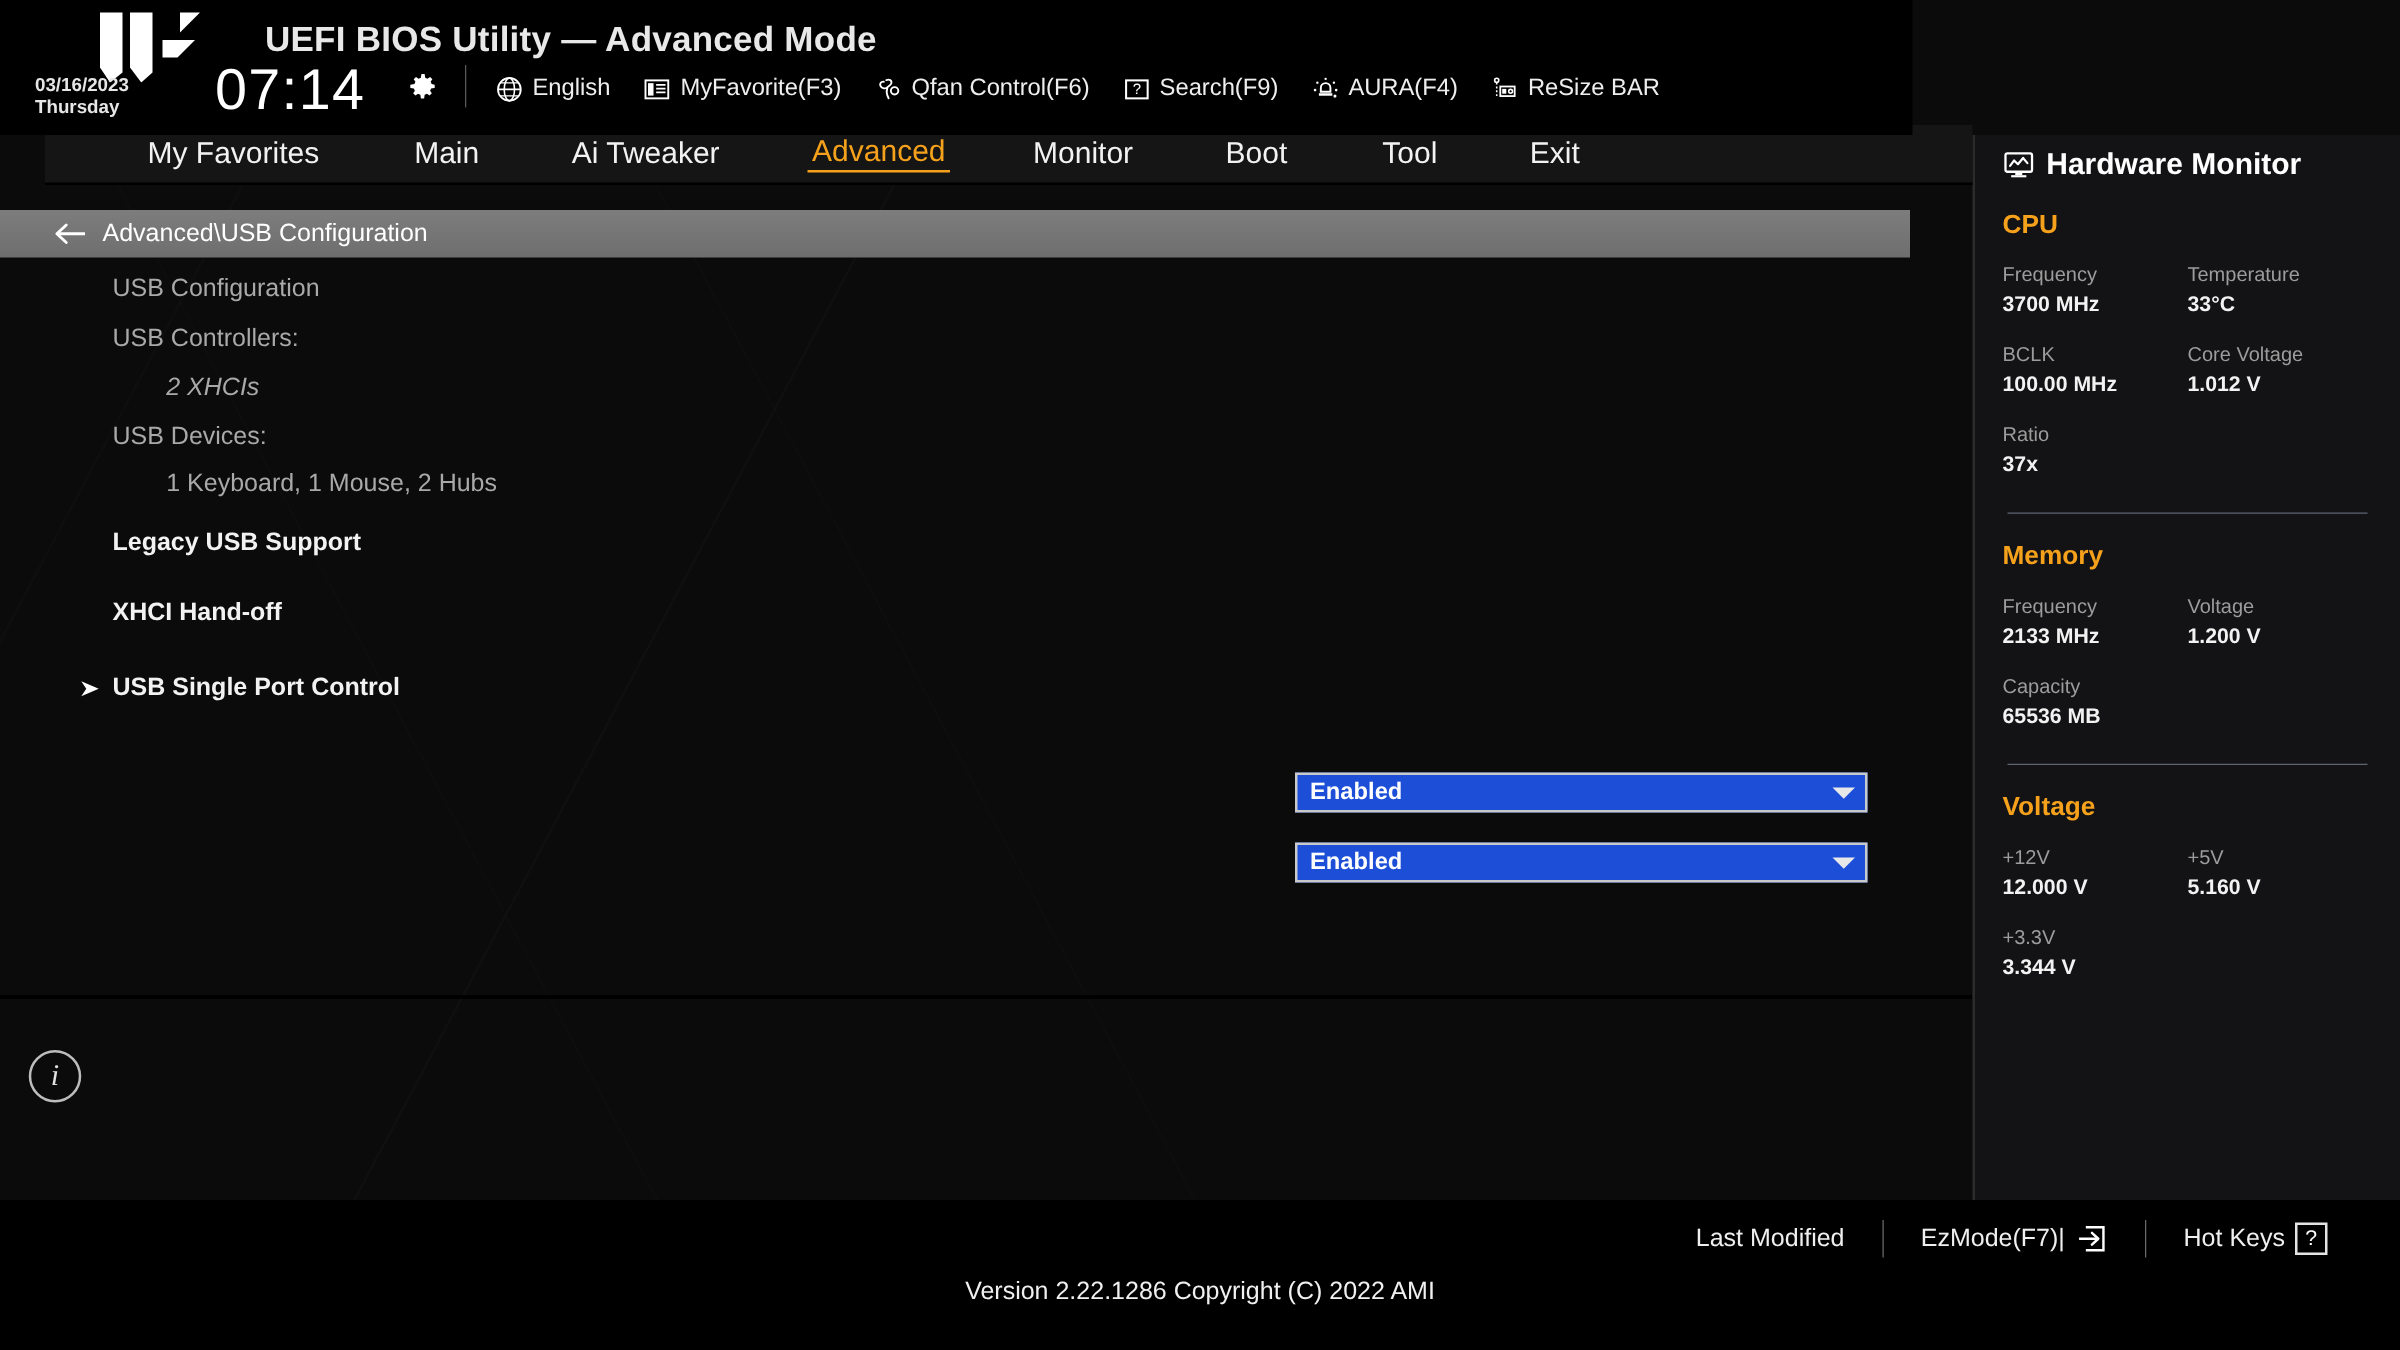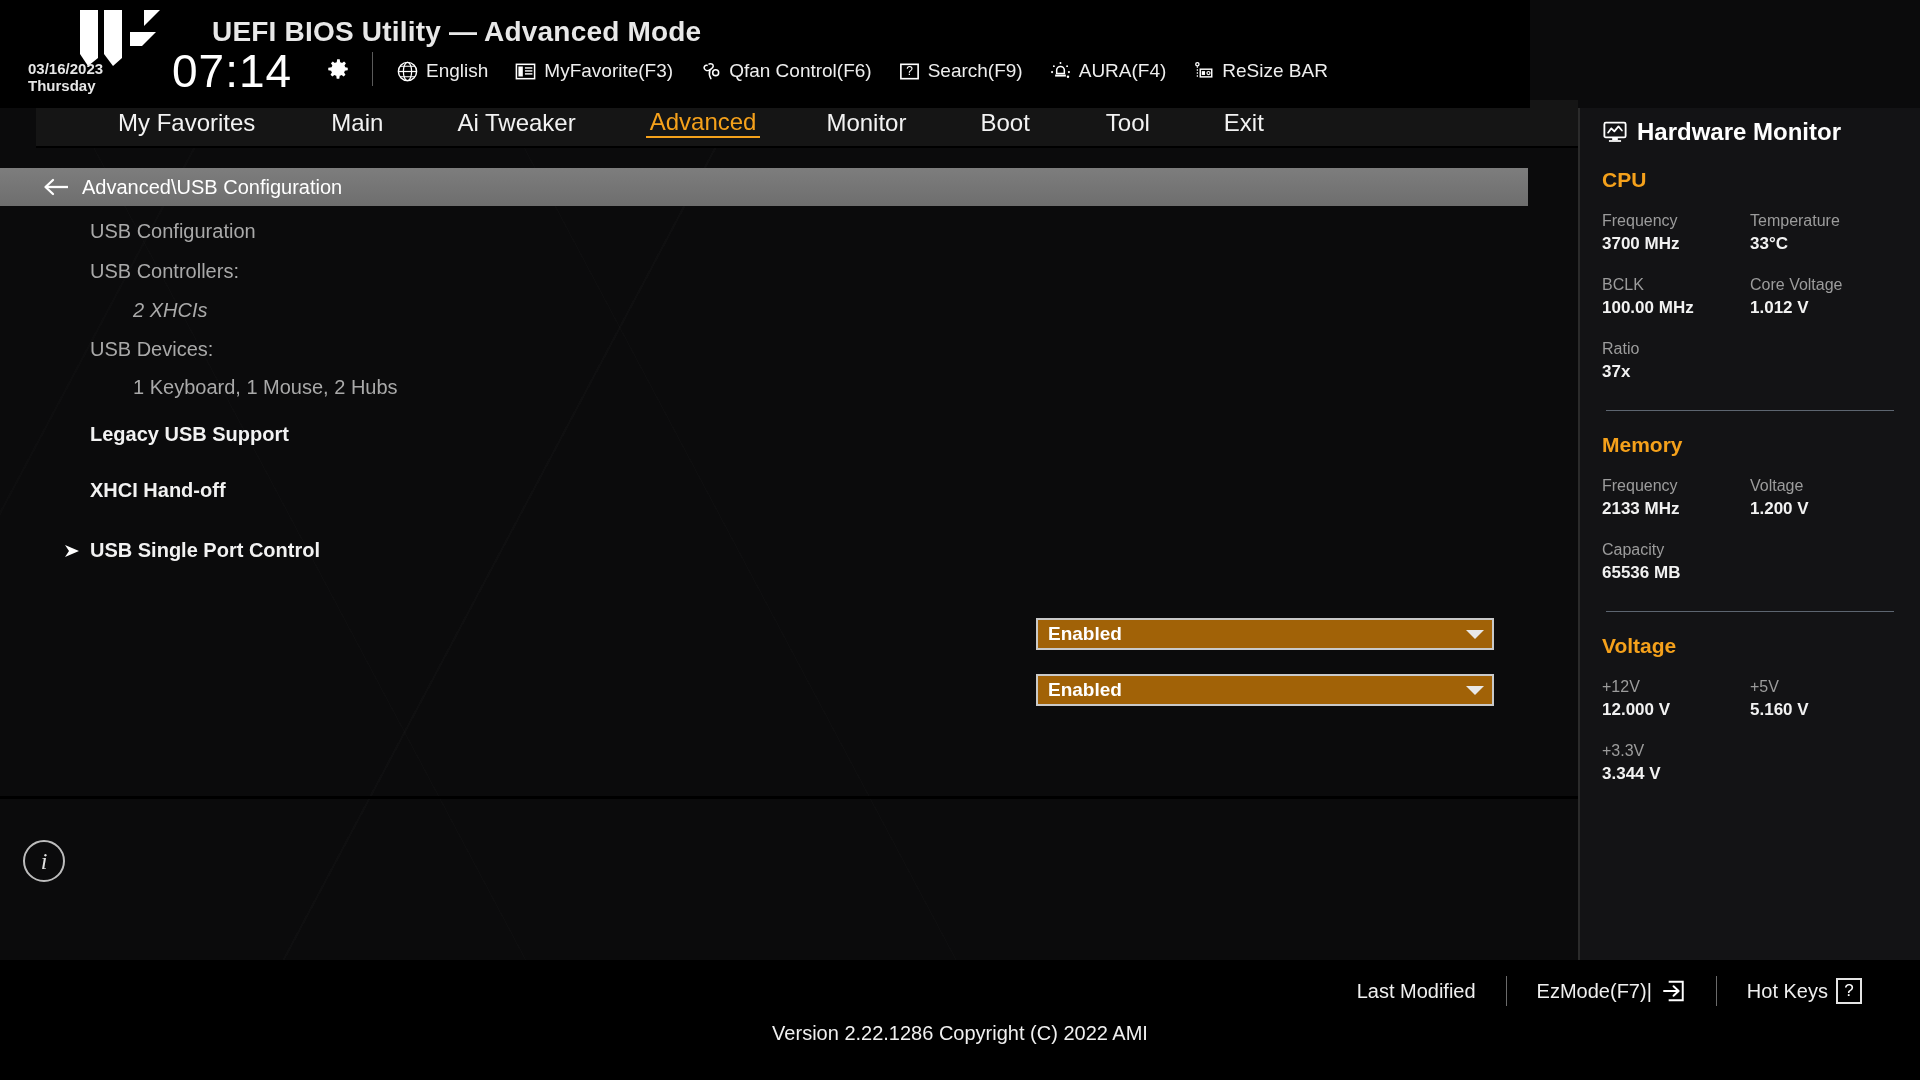--- a/index.html
+++ b/index.html
@@ -78,21 +78,21 @@
 
   
   .main { position:absolute; left:0; top:206px; width:1578px; height:756px; z-index:2; }
   .row { position:absolute; left:0; width:1578px; display:flex; align-items:center; }
   .info-label { font-size:20px; color:#a9a9a9; }
   .info-sub   { font-size:20px; color:#a9a9a9; }
   .opt-label  { font-size:20px; color:#f2f2f2; font-weight:bold; }
 
   .select {
     position:absolute; width:458px; height:32px;
-    background:#a16207;
+    background:#1d4ed8;
     border:2px solid #c9c9c9;
     display:flex; align-items:center; justify-content:space-between;
     padding:0 8px 0 10px; cursor:pointer;
   }
   .select .val { font-size:19px; color:#fff; font-weight:bold; }
   .caret { width:0;height:0;border-left:9px solid transparent;border-right:9px solid transparent;border-top:9px solid #e8e8e8; }
 
   .submenu-arrow { width:18px; margin-right:8px; display:inline-block; }
 
   .main-divider { position:absolute; left:0; top:590px; width:1578px; height:3px; background:#000; }

